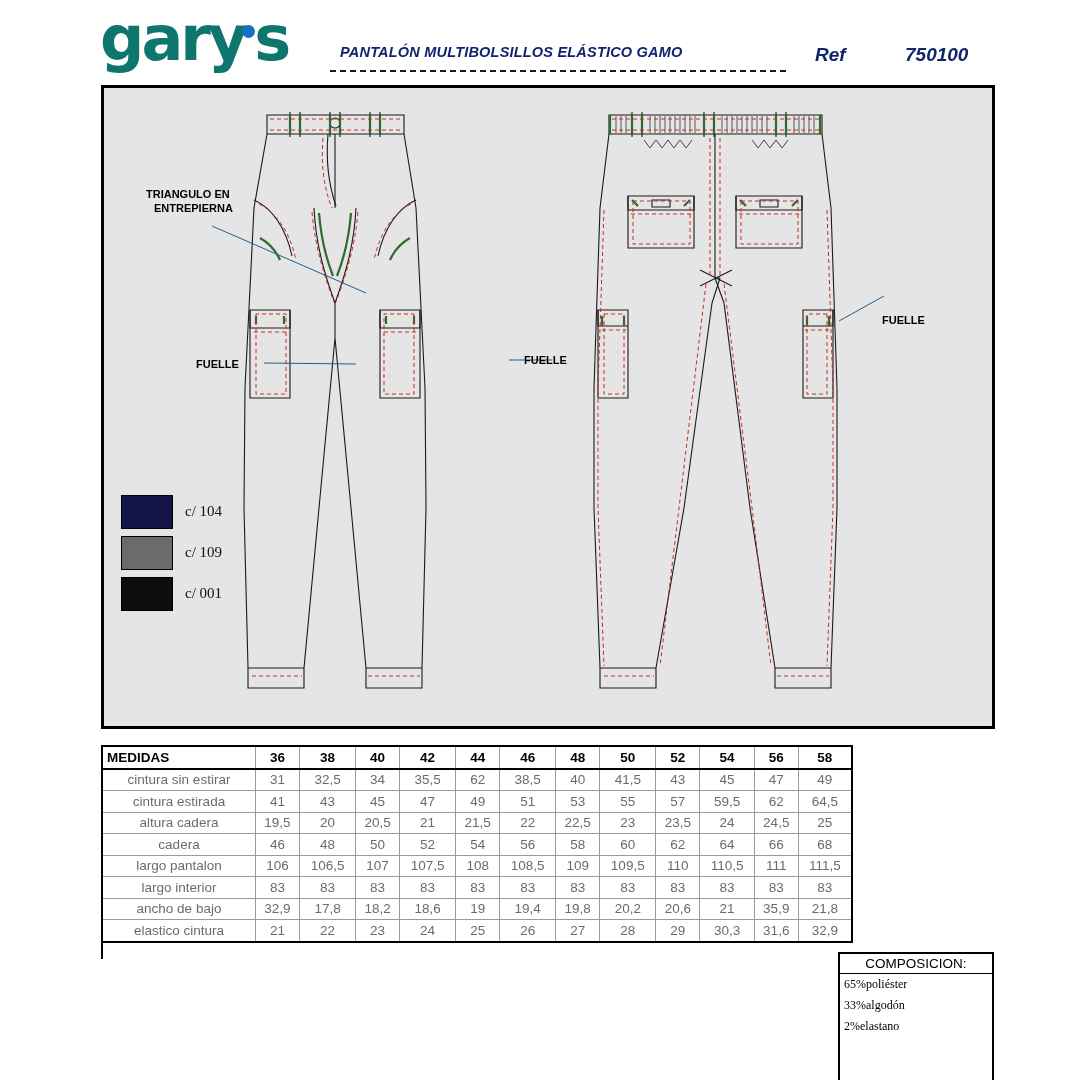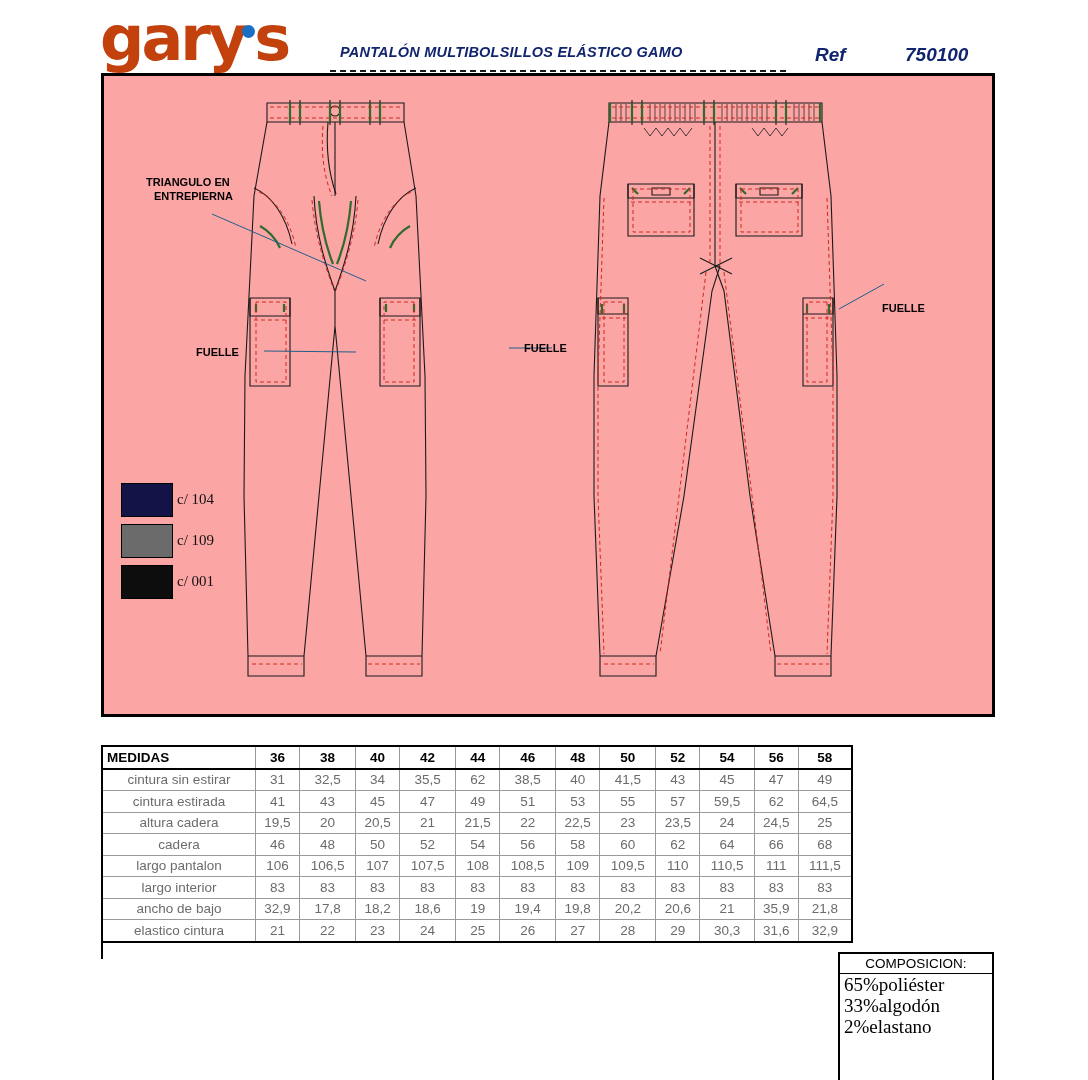--- a/index.html
+++ b/index.html
@@ -22,21 +22,21 @@
     height: 86px;
   }
   .logo {
     position: absolute;
     left: 100px;
     top: 8px;
     font-family: "DejaVu Sans", sans-serif;
     font-size: 62px;
     font-weight: bold;
     letter-spacing: -3px;
-    color: #c2410c;
+    color: #0f766e;
     line-height: 62px;
   }
   .logo .dot {
     display: inline-block;
     width: 13px;
     height: 13px;
     border-radius: 50%;
     background: #1a6fc4;
     vertical-align: 22px;
     margin: 0 -1px 0 -3px;
@@ -79,46 +79,46 @@
     font-size: 19px;
     font-weight: bold;
     font-style: italic;
     color: #11246e;
   }
 
   
   .drawing-box {
     position: absolute;
     left: 101px;
-    top: 73px;
+    top: 85px;
     width: 888px;
     height: 638px;
     border: 3px solid #000;
-    background: #fca5a5;
+    background: #e5e5e5;
   }
   .drawing-box svg { display: block; }
 
   
   .swatches {
     position: absolute;
     left: 118px;
     top: 492px;
   }
   .swatch-row {
     display: flex;
     align-items: center;
     height: 41px;
   }
   .swatch-box {
     width: 50px;
     height: 32px;
     border: 1px solid #000;
   }
   .swatch-label {
-    margin-left: 4px;
+    margin-left: 12px;
     font-size: 15px;
     color: #111;
     font-family: "Liberation Serif", serif;
   }
 
   
   .measures {
     position: absolute;
     left: 101px;
     top: 745px;
@@ -172,21 +172,21 @@
   }
   .comp-title {
     text-align: center;
     font-size: 13.5px;
     font-weight: normal;
     border-bottom: 1px solid #000;
     height: 19px;
     line-height: 19px;
   }
   .comp-line {
-    font-size: 19px;
+    font-size: 12px;
     padding-left: 4px;
     line-height: 21px;
     font-family: "Liberation Serif", serif;
   }
 
   
   .anno {
     font-family: "Liberation Sans", sans-serif;
     font-size: 11px;
     font-weight: bold;

